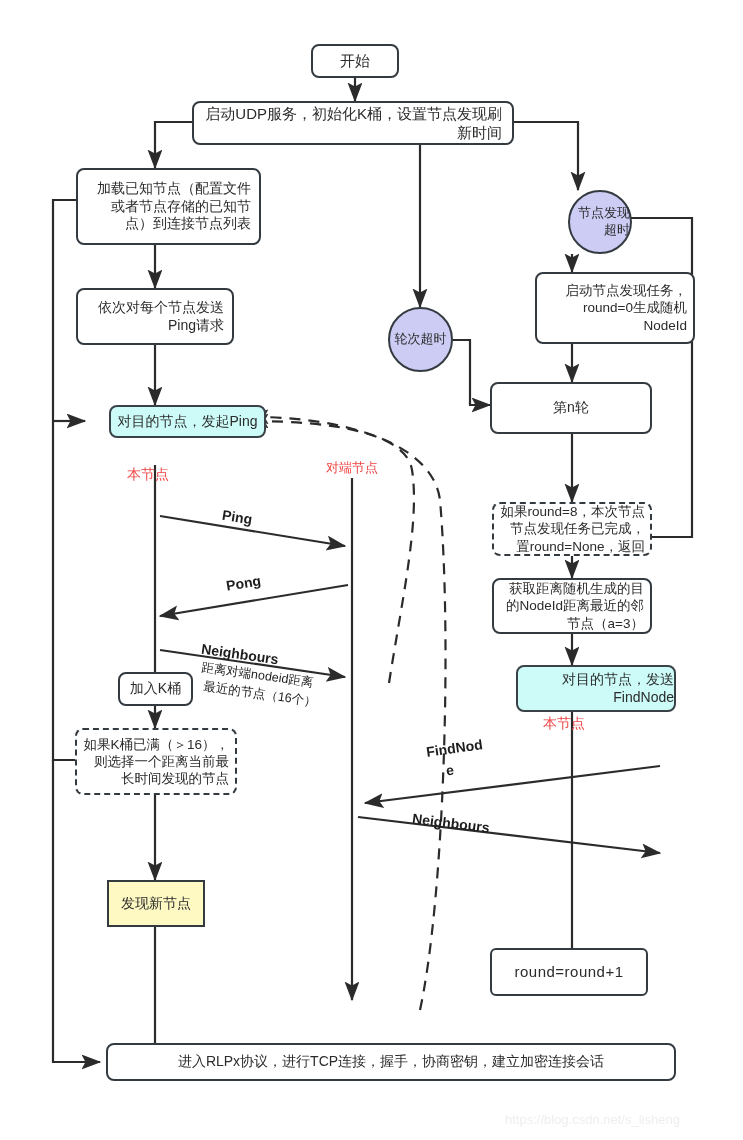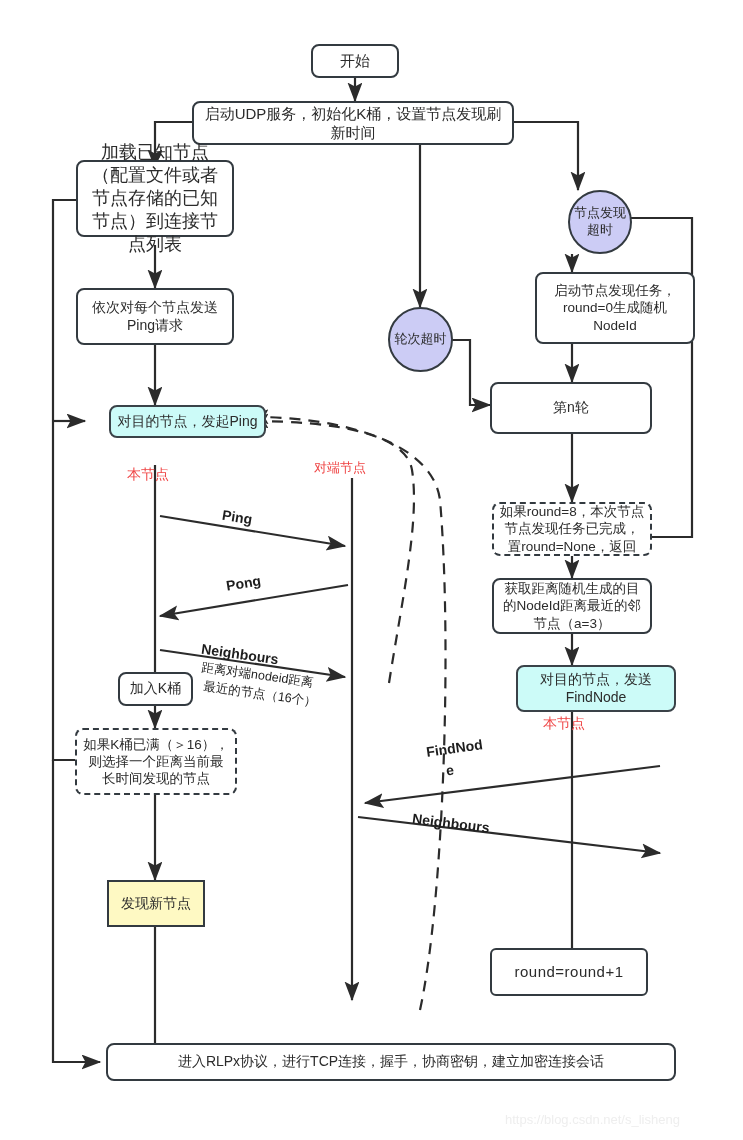--- a/index.html
+++ b/index.html
@@ -1,20 +1,20 @@
 <!DOCTYPE html>
 <html><head>
 <meta charset="utf-8">
 <style>
   html,body{margin:0;padding:0;background:#ffffff;}
   body{width:743px;height:1140px;font-family:"Liberation Sans","DejaVu Sans",sans-serif;}
   #canvas{position:relative;width:743px;height:1140px;overflow:hidden;background:#fff;}
   svg.layer{position:absolute;left:0;top:0;width:743px;height:1140px;}
   .node{position:absolute;box-sizing:border-box;display:flex;align-items:center;
-        justify-content:center;text-align:center;color:#2b2b2b;line-height:1.28;}
+        justify-content:center;text-align:right;color:#2b2b2b;line-height:1.28;}
   .rbox{border:2px solid #333a40;border-radius:8px;background:#ffffff;}
   .sbox{border:2px solid #333a40;border-radius:0;background:#fef9c3;}
   .dbox{border:2px dashed #333a40;border-radius:8px;background:#ffffff;}
   .hl{background:#ccfbf8;border:2px solid #3a4248;border-radius:8px;margin-left:24px;}
   .circ{border:2px solid #333a40;border-radius:50%;background:#ccccf5;}
   .lbl{position:absolute;color:#ef4444;white-space:nowrap;}
   .msg{position:absolute;color:#1d1d1d;font-weight:bold;white-space:nowrap;}
   .msgsub{position:absolute;color:#1d1d1d;white-space:nowrap;line-height:1.25;}
   .bold{font-weight:normal;letter-spacing:.5px;border-radius:6px;}
   .wm{position:absolute;color:#eeeeee;font-size:13px;white-space:nowrap;}
@@ -92,21 +92,21 @@
     <g stroke="#2b2b2b" stroke-width="2.2" fill="none" stroke-dasharray="11,8">
       <path d="M389,683 C402,600 420,520 412,470 C406,432 330,421 250,421" marker-end="url(#ahd)"></path>
       <path d="M420,1010 C444,900 452,640 440,500 C432,438 330,416 250,417" marker-end="url(#ahd)"></path>
     </g>
   </svg>
 
   <div class="node rbox" style="left:311px;top:44px;width:88px;height:34px;font-size:15px;">开始</div>
 
   <div class="node rbox" style="left:192px;top:101px;width:322px;height:44px;font-size:15px;padding:0 10px;">启动UDP服务，初始化K桶，设置节点发现刷新时间</div>
 
-  <div class="node rbox" style="left:76px;top:160px;width:158px;height:77px;font-size:18px;padding:0 8px;">加载已知节点（配置文件或者节点存储的已知节点）到连接节点列表</div>
+  <div class="node rbox" style="left:76px;top:168px;width:185px;height:77px;font-size:14px;padding:0 8px;">加载已知节点（配置文件或者节点存储的已知节点）到连接节点列表</div>
 
   <div class="node rbox" style="left:76px;top:288px;width:158px;height:57px;font-size:14px;padding:0 8px;">依次对每个节点发送Ping请求</div>
 
   <div class="node hl" style="left:85px;top:405px;width:157px;height:33px;font-size:14px;">对目的节点，发起Ping</div>
 
   <div class="node rbox" style="left:118px;top:672px;width:75px;height:34px;font-size:14px;">加入K桶</div>
 
   <div class="node dbox" style="left:75px;top:728px;width:162px;height:67px;font-size:13.5px;padding:0 6px;">如果K桶已满（＞16），则选择一个距离当前最长时间发现的节点</div>
 
   <div class="node sbox" style="left:107px;top:880px;width:98px;height:47px;font-size:14px;">发现新节点</div>
@@ -123,21 +123,21 @@
 
   <div class="node rbox" style="left:492px;top:578px;width:160px;height:56px;font-size:13.5px;padding:0 6px;">获取距离随机生成的目的NodeId距离最近的邻节点（a=3）</div>
 
   <div class="node hl" style="left:492px;top:665px;width:160px;height:47px;font-size:14px;">对目的节点，发送FindNode</div>
 
   <div class="node rbox bold" style="left:490px;top:948px;width:158px;height:48px;font-size:15px;">round=round+1</div>
 
   <div class="node rbox" style="left:106px;top:1043px;width:570px;height:38px;font-size:14px;">进入RLPx协议，进行TCP连接，握手，协商密钥，建立加密连接会话</div>
 
   <div class="lbl" style="left:127px;top:466px;font-size:14px;">本节点</div>
-  <div class="lbl" style="left:314px;top:459px;font-size:13px;">对端节点</div>
+  <div class="lbl" style="left:326px;top:459px;font-size:13px;">对端节点</div>
   <div class="lbl" style="left:543px;top:715px;font-size:14px;">本节点</div>
 
   <div class="msg" style="left:222px;top:509px;font-size:14px;transform:rotate(9deg);">Ping</div>
   <div class="msg" style="left:226px;top:575px;font-size:14px;transform:rotate(-9deg);">Pong</div>
   <div class="msg" style="left:201px;top:646px;font-size:14px;transform:rotate(8deg);">Neighbours</div>
   <div class="msgsub" style="left:201px;top:668px;font-size:12.5px;transform:rotate(8deg);">距离对端nodeid距离</div>
   <div class="msgsub" style="left:203px;top:687px;font-size:12.5px;transform:rotate(8deg);">最近的节点（16个）</div>
 
   <div class="msg" style="left:426px;top:740px;font-size:14px;transform:rotate(-8deg);">FindNod</div>
   <div class="msg" style="left:446px;top:762px;font-size:14px;transform:rotate(-8deg);">e</div>

